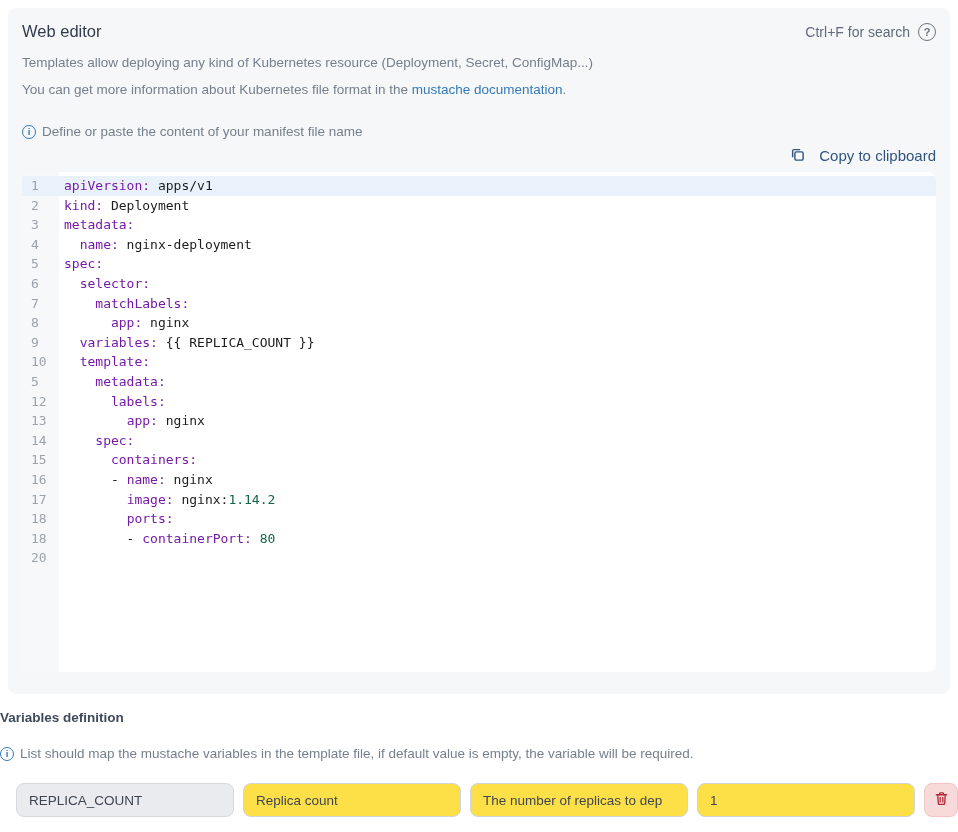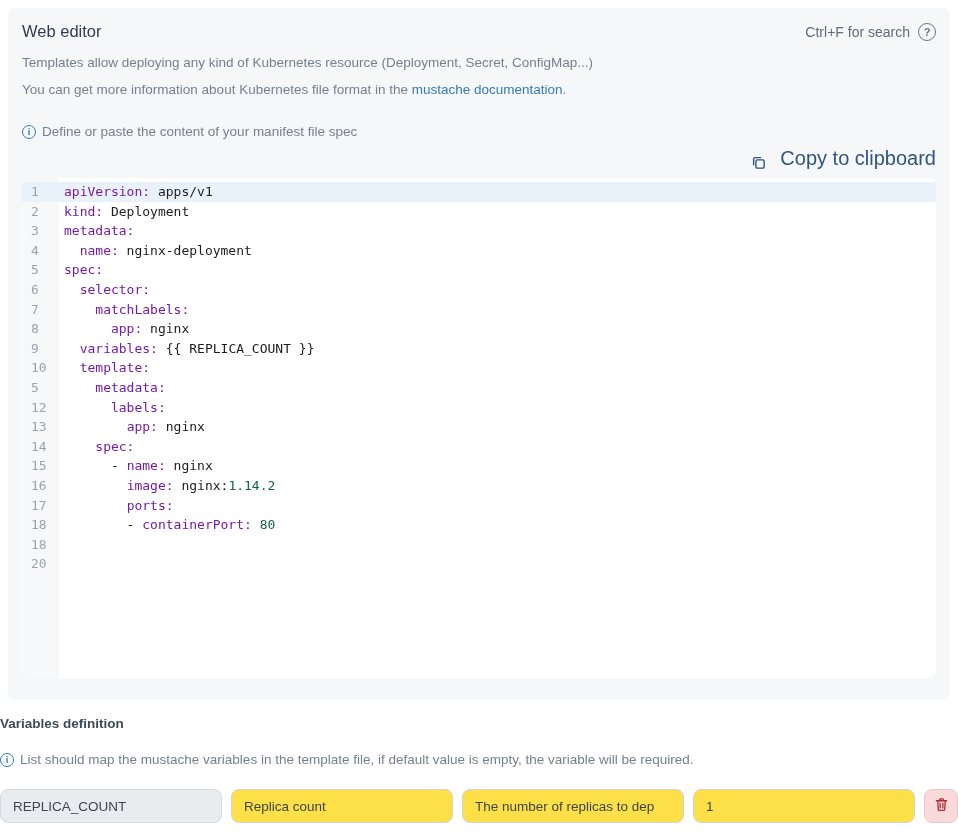--- a/index.html
+++ b/index.html
@@ -24,23 +24,23 @@
 
   .note-row { display: flex; align-items: center; gap: 6px; margin-top: 24px; color: #76808d; font-size: 13.5px; }
   .info-icon {
     display: inline-flex; align-items: center; justify-content: center; flex: none;
     width: 14px; height: 14px; border: 1px solid #337ab7; border-radius: 50%;
     font-size: 9.5px; font-style: normal; font-weight: bold; color: #337ab7; line-height: 1;
   }
 
   .copy-row { display: flex; justify-content: flex-end; align-items: center; margin: 8px 0 8px 0; }
   .copy-btn {
-    display: inline-flex; align-items: flex-end; gap: 14px;
+    display: inline-flex; align-items: flex-start; gap: 14px;
     background: none; border: none; cursor: pointer;
-    color: #30557f; font-size: 20px; font-family: "Liberation Sans", sans-serif;
+    color: #30557f; font-size: 15px; font-family: "Liberation Sans", sans-serif;
   }
   .copy-btn svg { display: block; }
 
   .editor {
     background: #ffffff; border-radius: 8px; height: 500px;
     display: flex; overflow: hidden;
     font-family: "DejaVu Sans Mono", monospace; font-size: 13px; line-height: 19.6px;
   }
   .gutter { width: 37px; flex: none; background: #f7f8fa; padding-top: 4px; }
   .gutter .ln { height: 19.6px; padding-left: 9px; color: #9ba3ad; }
@@ -53,21 +53,21 @@
 
   .vars-section { padding: 0 0; }
   .vars-title { margin-top: 16px; font-size: 13.5px; font-weight: bold; color: #3f4a5a; }
   .vars-note { margin-top: 21px; }
   .vars-row { display: flex; gap: 9px; margin-top: 22px; align-items: center; }
   .var-input {
     flex: 1 1 0; height: 34px; border: 1px solid #cfd4da; border-radius: 8px;
     background: #fde047; padding: 0 12px; font-size: 13.5px; color: #3f4650;
     font-family: "Liberation Sans", sans-serif; min-width: 0;
   }
-  .var-input.disabled { background: #e9ebee; border-color: #d6d9de; }
+  .var-input.disabled { background: #e9ebee; border-color: #d6d9de; margin-left: 16px; }
   .delete-btn {
     flex: none; width: 34px; height: 34px; border-radius: 8px;
     background: #f8dada; border: 1px solid #f1c3c5; color: #b02a37;
     display: inline-flex; align-items: center; justify-content: center; cursor: pointer;
   }
 </style>
 </head>
 <body>
 
 <div class="panel">
@@ -77,21 +77,21 @@
       <span>Ctrl+F for search</span>
       <span class="circle-icon">?</span>
     </div>
   </div>
 
   <div class="desc">Templates allow deploying any kind of Kubernetes resource (Deployment, Secret, ConfigMap...)</div>
   <div class="desc"><span>You can get more information about Kubernetes file format in the </span><a>mustache documentation</a><span>.</span></div>
 
   <div class="note-row">
     <span class="info-icon">i</span>
-    <span>Define or paste the content of your manifest file spec</span>
+    <span>Define or paste the content of your manifest file name</span>
   </div>
 
   <div class="copy-row">
     <button class="copy-btn">
       <span>
           <svg width="15" height="15" viewBox="0 0 16 16" fill="none" stroke="currentColor" stroke-width="1.5" stroke-linejoin="round">
             <rect x="5.2" y="5.2" width="8.8" height="8.8" rx="1.6"></rect>
             <path d="M10.8 2.8H4.4A1.6 1.6 0 0 0 2.8 4.4v6.4"></path>
           </svg>
         </span>
@@ -130,20 +130,21 @@
         <div class="cl"><span class="tok-k">spec:</span></div>
         <div class="cl"><span class="tok-p">  </span><span class="tok-k">selector:</span></div>
         <div class="cl"><span class="tok-p">    </span><span class="tok-k">matchLabels:</span></div>
         <div class="cl"><span class="tok-p">      </span><span class="tok-k">app:</span><span class="tok-p"> nginx</span></div>
         <div class="cl"><span class="tok-p">  </span><span class="tok-k">variables:</span><span class="tok-p"> {{ REPLICA_COUNT }}</span></div>
         <div class="cl"><span class="tok-p">  </span><span class="tok-k">template:</span></div>
         <div class="cl"><span class="tok-p">    </span><span class="tok-k">metadata:</span></div>
         <div class="cl"><span class="tok-p">      </span><span class="tok-k">labels:</span></div>
         <div class="cl"><span class="tok-p">        </span><span class="tok-k">app:</span><span class="tok-p"> nginx</span></div>
         <div class="cl"><span class="tok-p">    </span><span class="tok-k">spec:</span></div>
+        <div class="cl"><span class="tok-p">      </span><span class="tok-k">containers:</span></div>
         <div class="cl"><span class="tok-p">      - </span><span class="tok-k">name:</span><span class="tok-p"> nginx</span></div>
         <div class="cl"><span class="tok-p">        </span><span class="tok-k">image:</span><span class="tok-p"> nginx:</span><span class="tok-n">1.14.2</span></div>
         <div class="cl"><span class="tok-p">        </span><span class="tok-k">ports:</span></div>
         <div class="cl"><span class="tok-p">        - </span><span class="tok-k">containerPort:</span><span class="tok-p"> </span><span class="tok-n">80</span></div>
         <div class="cl"></div>
       </div>
   </div>
 </div>
 
 <div class="vars-section">

